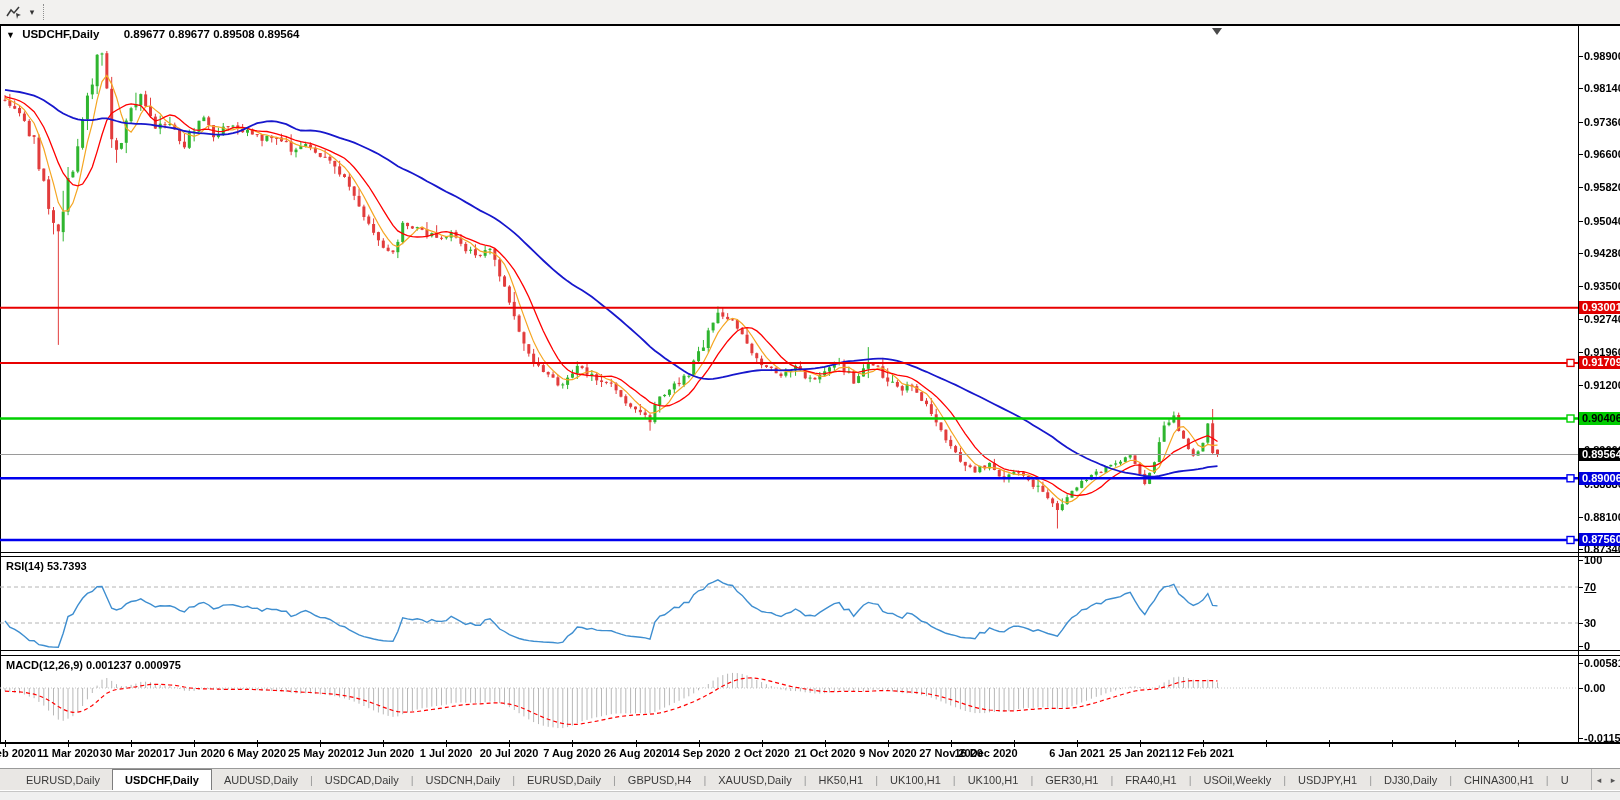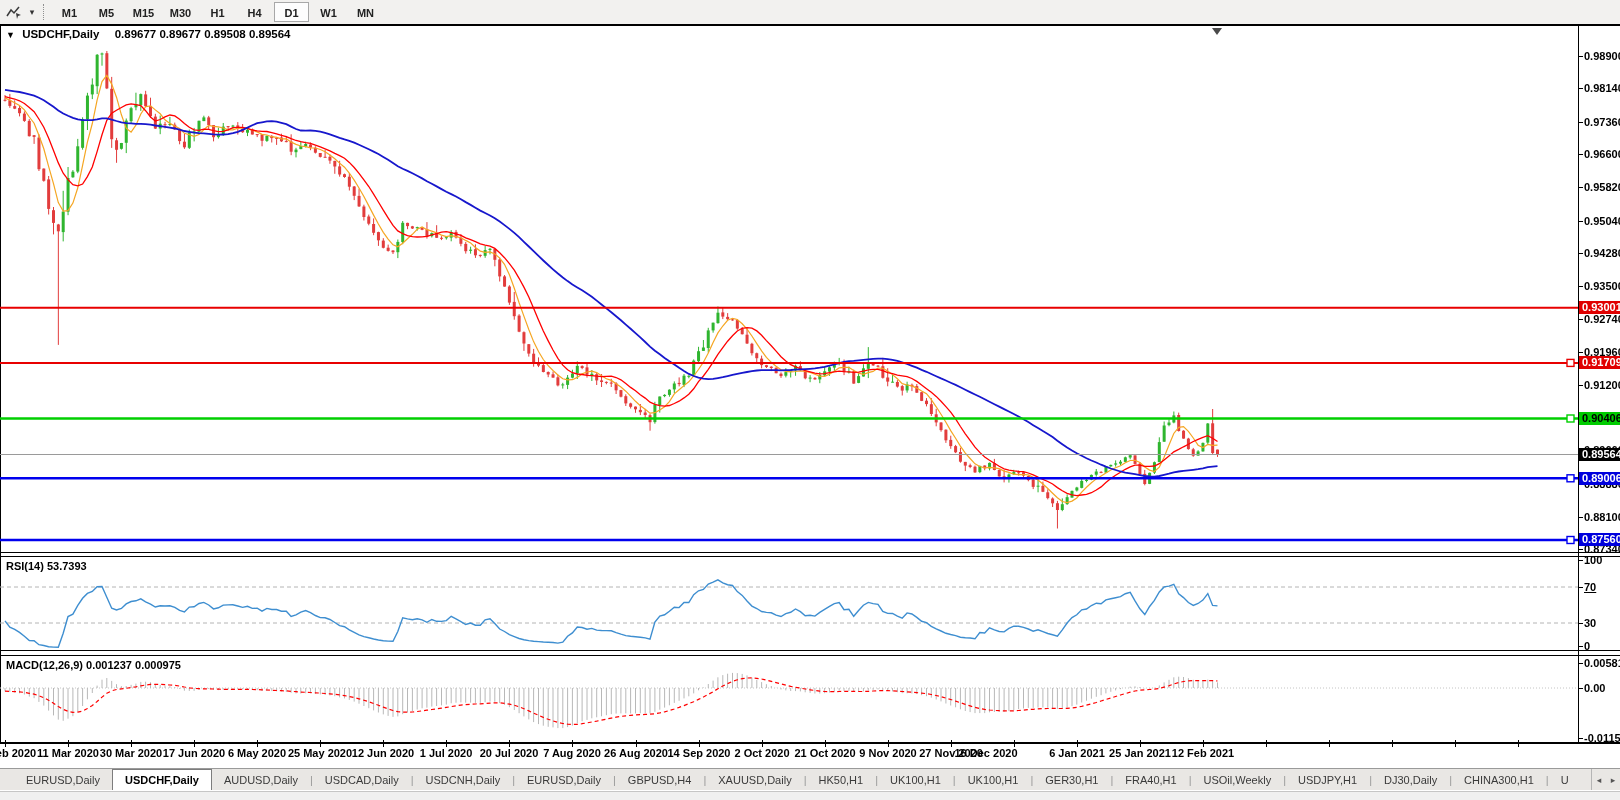--- a/index.html
+++ b/index.html
@@ -60,31 +60,20 @@
 
 <div class="toolbar">
   <div class="tool-icon-btn">
     <svg width="16" height="16" viewBox="0 0 16 16">
       <polyline points="1,12 5,6 8,9 13,3" fill="none" stroke="#3a3a3a" stroke-width="1.5"></polyline>
       <path d="M10 9 L15 11 L12 12 L11 15 Z" fill="#3a3a3a"></path>
     </svg>
   </div>
   <div class="caret">▾</div>
   <div class="grip"></div>
-  <div id="tf-container" style="display:flex;align-items:center;">
-      <div class="tf-btn">M1</div>
-      <div class="tf-btn">M5</div>
-      <div class="tf-btn">M15</div>
-      <div class="tf-btn">M30</div>
-      <div class="tf-btn">H1</div>
-      <div class="tf-btn">H4</div>
-      <div class="tf-btn active">D1</div>
-      <div class="tf-btn">W1</div>
-      <div class="tf-btn">MN</div>
-    </div>
 </div>
 
 <div class="frameline" style="left:0;top:24px;width:1620px;height:2px;"></div>
 <div class="frameline" style="left:0;top:26px;width:1px;height:716px;"></div>
 <div class="frameline" style="left:1578px;top:26px;width:1px;height:716px;"></div>
 <div class="frameline" style="left:0;top:552px;width:1620px;height:1px;"></div>
 <div class="frameline" style="left:0;top:556px;width:1620px;height:1px;"></div>
 <div class="frameline" style="left:0;top:650px;width:1620px;height:1px;"></div>
 <div class="frameline" style="left:0;top:655px;width:1620px;height:1px;"></div>
 <div class="frameline" style="left:0;top:742px;width:1620px;height:2px;"></div>
@@ -863,21 +852,21 @@
     <line x1="1202.9" y1="32" x2="1202.9" y2="25.0" stroke="#b8b8b8" stroke-width="1"></line>
     <line x1="1207.8" y1="32" x2="1207.8" y2="23.6" stroke="#b8b8b8" stroke-width="1"></line>
     <line x1="1212.6" y1="32" x2="1212.6" y2="25.0" stroke="#b8b8b8" stroke-width="1"></line>
     <line x1="1217.5" y1="32" x2="1217.5" y2="26.4" stroke="#b8b8b8" stroke-width="1"></line>
     <polyline points="5.0,35.2 9.8,35.4 14.7,35.6 19.5,35.9 24.4,36.4 29.3,37.3 34.1,38.2 38.9,39.8 43.8,41.7 48.6,44.3 53.5,47.3 58.3,50.6 63.2,53.4 68.0,55.3 72.9,56.3 77.8,56.2 82.6,55.0 87.4,52.6 92.3,49.5 97.1,45.5 102.0,41.1 106.8,37.3 111.7,34.8 116.5,33.5 121.4,32.8 126.2,32.3 131.1,31.6 135.9,30.8 140.8,29.8 145.6,29.0 150.5,28.4 155.3,28.3 160.2,28.4 165.0,28.7 169.9,29.0 174.8,29.4 179.6,30.1 184.4,31.0 189.3,31.8 194.1,32.4 199.0,32.7 203.8,32.8 208.7,32.8 213.5,33.0 218.4,33.2 223.2,33.3 228.1,33.4 232.9,33.3 237.8,33.3 242.6,33.3 247.5,33.4 252.3,33.5 257.2,33.6 262.0,33.8 266.9,34.0 271.8,34.3 276.6,34.5 281.4,34.7 286.3,34.9 291.1,35.3 296.0,35.7 300.8,36.1 305.7,36.3 310.5,36.5 315.4,36.8 320.3,37.1 325.1,37.5 329.9,37.8 334.8,38.3 339.6,38.9 344.5,39.6 349.3,40.5 354.2,41.5 359.0,42.8 363.9,44.2 368.8,45.8 373.6,47.5 378.4,49.3 383.3,51.1 388.1,52.9 393.0,54.5 397.8,55.7 402.7,56.2 407.5,56.2 412.4,56.0 417.2,55.5 422.1,54.9 426.9,54.2 431.8,53.5 436.6,52.8 441.5,52.1 446.3,51.4 451.2,50.6 456.0,49.8 460.9,49.1 465.7,48.7 470.6,48.3 475.4,48.0 480.3,47.8 485.1,47.5 490.0,47.1 494.8,46.8 499.7,46.9 504.5,47.3 509.4,48.1 514.3,49.2 519.1,50.8 523.9,52.7 528.8,54.9 533.6,57.1 538.5,59.3 543.3,61.4 548.2,63.3 553.0,64.9 557.9,66.4 562.8,67.5 567.6,68.2 572.4,68.5 577.3,68.3 582.1,67.7 587.0,66.9 591.8,66.0 596.7,65.1 601.5,64.1 606.4,63.1 611.3,62.1 616.1,61.2 620.9,60.4 625.8,59.8 630.6,59.4 635.5,59.0 640.3,58.7 645.2,58.4 650.0,58.2 654.9,57.7 659.8,56.9 664.6,55.8 669.4,54.5 674.3,53.0 679.1,51.4 684.0,49.6 688.8,47.7 693.7,45.7 698.5,43.4 703.4,41.0 708.3,38.4 713.1,35.7 717.9,32.8 722.8,30.0 727.6,27.6 732.5,25.4 737.3,23.8 742.2,22.6 747.0,22.0 751.9,21.9 756.8,22.3 761.6,23.0 766.4,24.1 771.3,25.3 776.1,26.6 781.0,27.9 785.8,29.2 790.7,30.4 795.5,31.3 800.4,32.1 805.2,33.0 810.1,33.8 814.9,34.5 819.8,35.1 824.6,35.5 829.5,35.7 834.3,35.7 839.2,35.5 844.0,35.4 848.9,35.3 853.7,35.4 858.6,35.5 863.4,35.5 868.3,35.3 873.1,35.0 878.0,34.7 882.8,34.6 887.7,34.7 892.5,34.8 897.4,35.1 902.2,35.5 907.1,35.9 911.9,36.2 916.8,36.6 921.6,37.1 926.5,37.7 931.3,38.5 936.2,39.5 941.0,40.7 945.9,42.1 950.7,43.5 955.6,45.1 960.4,46.7 965.3,48.4 970.1,49.9 975.0,51.4 979.8,52.5 984.7,53.4 989.5,54.0 994.4,54.4 999.2,54.7 1004.1,54.9 1008.9,55.0 1013.8,54.8 1018.6,54.5 1023.5,54.1 1028.3,53.6 1033.2,53.3 1038.0,52.9 1042.9,52.6 1047.8,52.5 1052.6,52.4 1057.4,52.5 1062.3,52.5 1067.1,52.4 1072.0,51.9 1076.8,51.3 1081.7,50.3 1086.5,49.2 1091.4,47.9 1096.3,46.5 1101.1,45.0 1105.9,43.5 1110.8,42.0 1115.6,40.5 1120.5,39.0 1125.3,37.6 1130.2,36.2 1135.0,35.0 1139.9,34.2 1144.8,33.8 1149.6,33.5 1154.4,33.2 1159.3,32.4 1164.1,31.2 1169.0,29.7 1173.8,28.0 1178.7,26.6 1183.5,25.5 1188.4,24.8 1193.3,24.6 1198.1,24.7 1202.9,24.7 1207.8,24.5 1212.6,24.6 1217.5,25.0 " fill="none" stroke="#ff0000" stroke-width="1.2" stroke-dasharray="4 3"></polyline>
   </svg>
 
 <div class="chart-title">
   <span class="tri">▼</span>
   <span>USDCHF,Daily</span>
-  <span style="margin-left:12px;">0.89677 0.89677 0.89508 0.89564</span>
+  <span style="margin-left:21px;">0.89677 0.89677 0.89508 0.89564</span>
 </div>
 <div class="pane-label" style="top:560px;">RSI(14) 53.7393</div>
 <div class="pane-label" style="top:659px;">MACD(12,26,9) 0.001237 0.000975</div>
 
 <div class="shift-marker" style="left:1212px;top:28px;"></div>
 
 <div id="price-axis">
     <div class="ptick-mark" style="top: 56px;"></div>
     <div class="ptick" style="top: 56px;">0.98900</div>
     <div class="ptick-mark" style="top: 88px;"></div>

